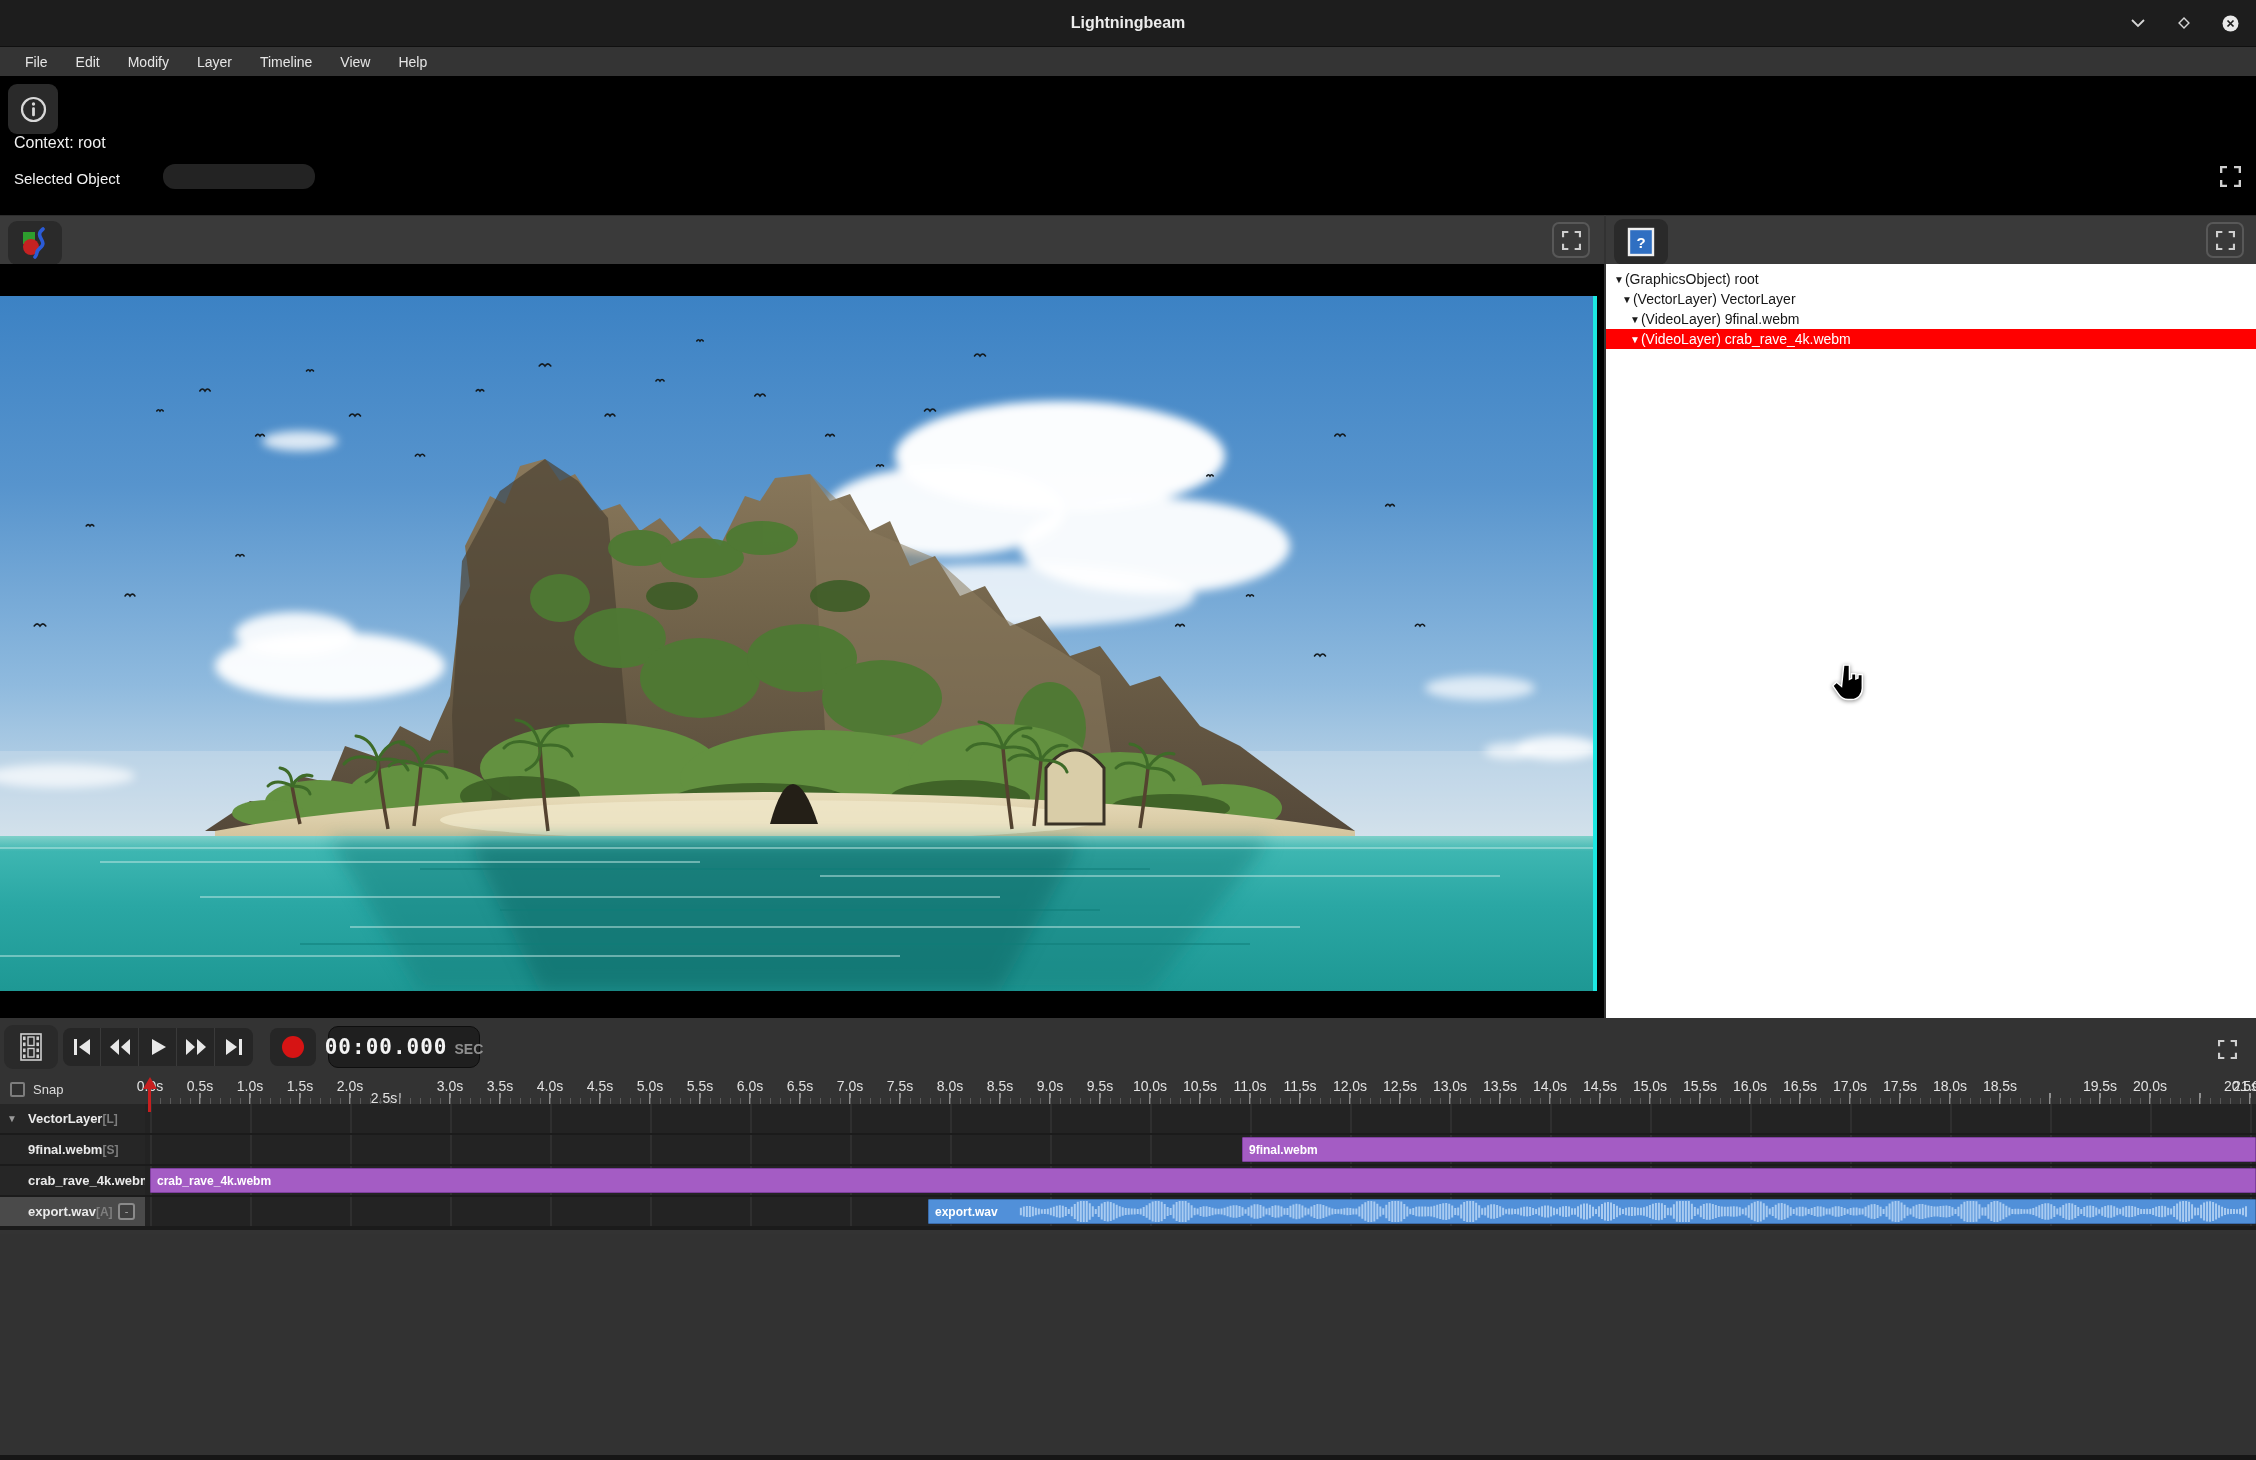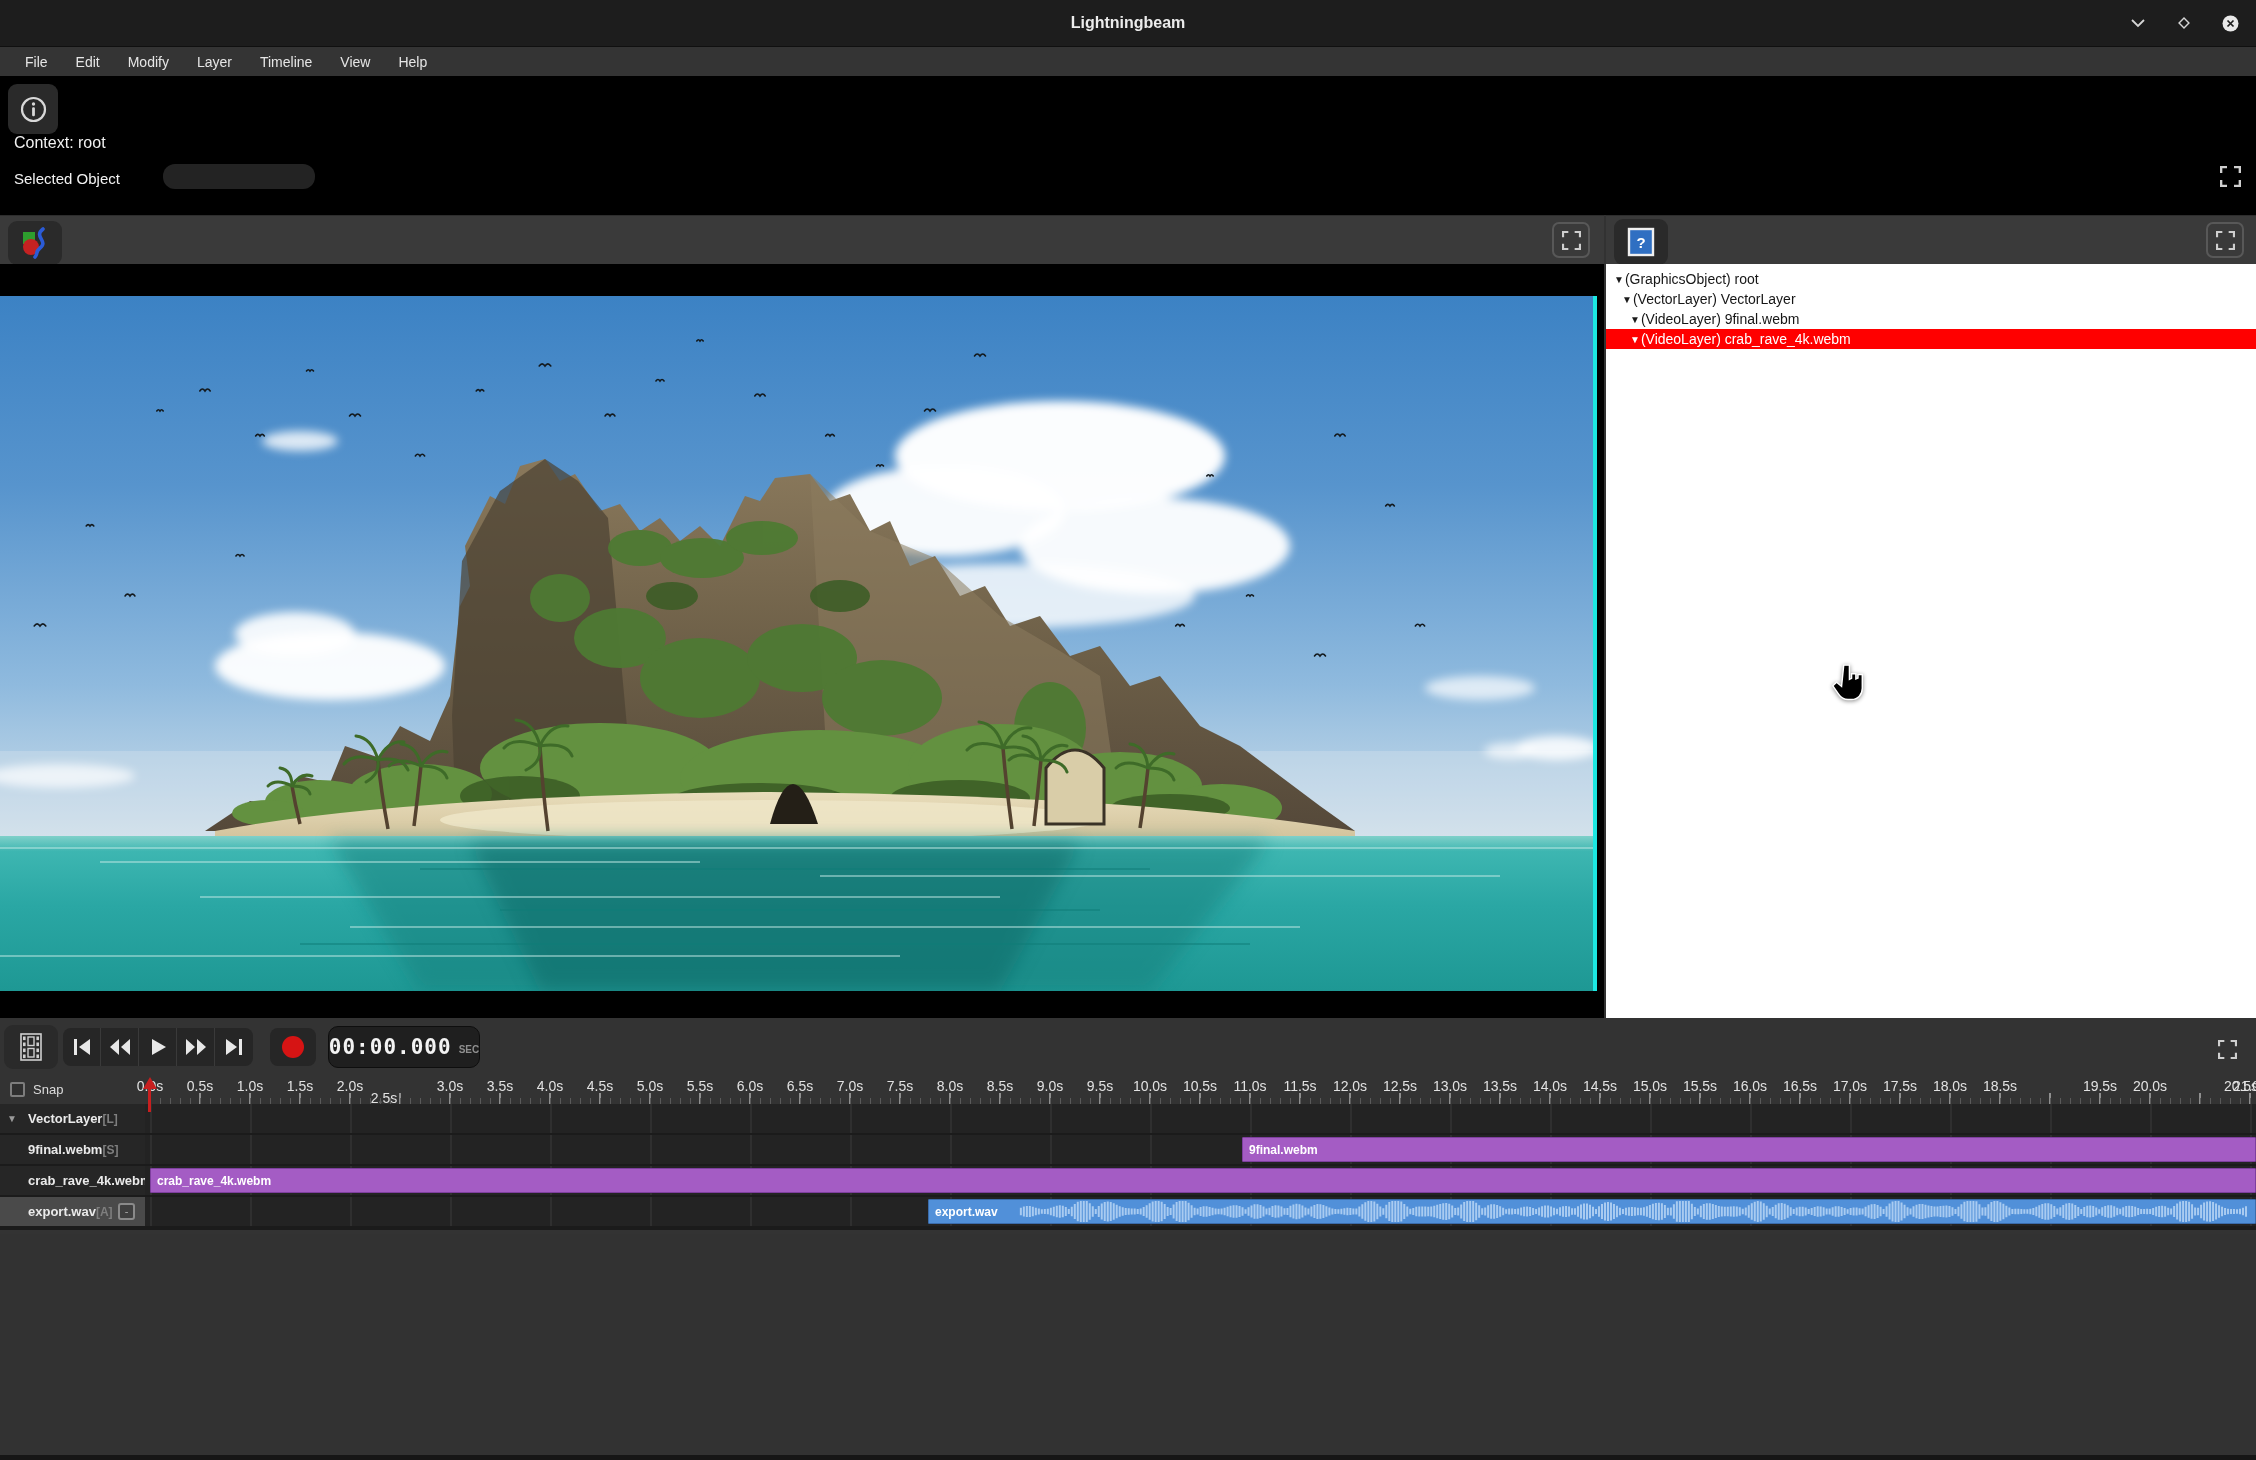--- a/index.html
+++ b/index.html
@@ -62,21 +62,21 @@
   .t-group { position:absolute; left:63px; top:10px; height:38px; display:flex; background:#262626; border-radius:8px; overflow:hidden; }
   .t-btn { width:38px; height:38px; display:flex; align-items:center; justify-content:center; border-right:1px solid #3a3a3a; }
   .t-btn:last-child { border-right:none; }
   #record-btn { position:absolute; left:270px; top:10px; width:46px; height:38px; border-radius:8px; background:#262626;
                 display:flex; align-items:center; justify-content:center; }
   .time-display {
     position:absolute; left:328px; top:8px; width:152px; height:42px; background:#1f1f1f;
     border:1px solid #0e0e0e; border-radius:10px; display:flex; align-items:center; justify-content:center; gap:7px;
   }
   .time-value { font-family:"DejaVu Sans Mono", monospace; font-weight:bold; font-size:21px; color:#f3f3f3; letter-spacing:1px; }
-  .time-unit  { font-size:10px; color:#8f8f8f; font-weight:bold; margin-top:4px; }
+  .time-unit  { font-size:14px; color:#8f8f8f; font-weight:bold; margin-top:4px; }
   
   .ruler { position:absolute; top:58px; left:0; right:0; height:28px; background:#333333; }
   .snap-box { position:absolute; left:10px; top:6px; width:15px; height:15px; border:2px solid #7d7d7d; border-radius:2px; background:#2f2f2f; }
   .snap-label { position:absolute; left:33px; top:6px; font-size:13px; color:#dcdcdc; }
   #ruler-labels { position:absolute; left:0; top:0; right:0; height:17px; }
   #ruler-labels span { position:absolute; top:2px; transform:translateX(-50%); font-size:14px; color:#e2e2e2; white-space:nowrap; }
   .ticks-major { position:absolute; left:145px; right:0; top:17px; height:11px;
     background:repeating-linear-gradient(90deg,#8f8f8f 0 2px,transparent 2px 50px); background-position-x:4px; }
   .ticks-minor { position:absolute; left:145px; right:0; top:22px; height:6px;
     background:repeating-linear-gradient(90deg,#5a5a5a 0 1px,transparent 1px 10px); background-position-x:5px; }

